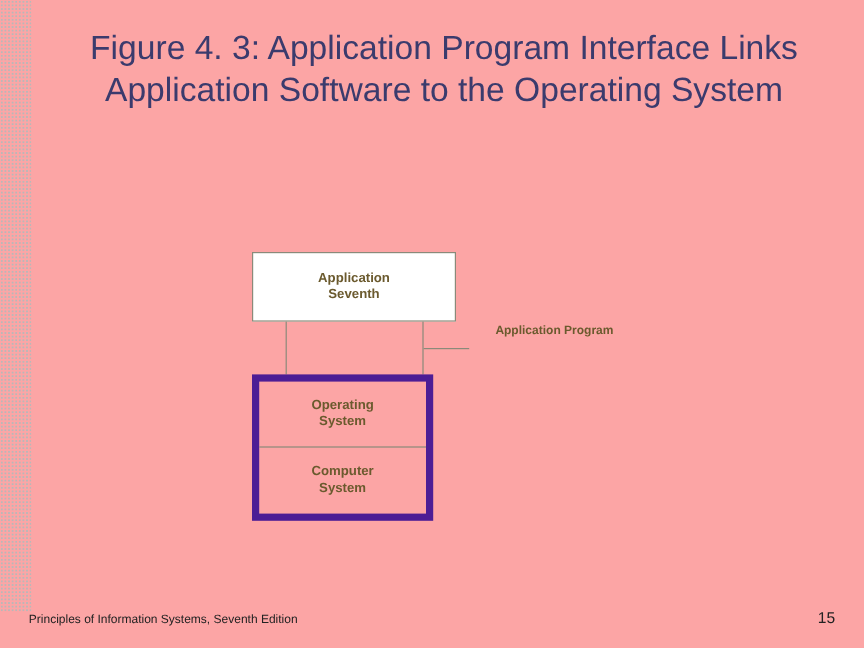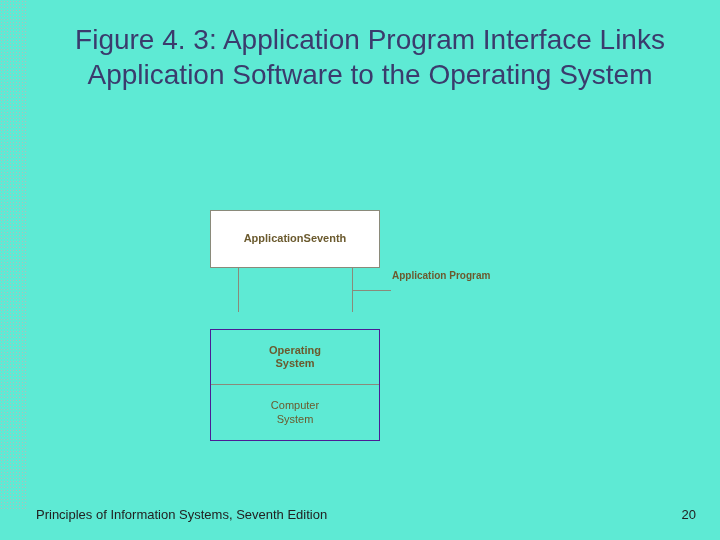--- a/index.html
+++ b/index.html
@@ -1,21 +1,21 @@
 <!DOCTYPE html>
 <html><head>
 <meta charset="utf-8">
 <style>
   * { box-sizing: border-box; margin: 0; padding: 0; }
   html, body { width: 720px; height: 540px; background: #fff; font-family: Arial, Helvetica, sans-serif; }
   .slide {
     width: 720px;
     height: 540px;
     position: relative;
-    background: #5eead4;
+    background: #fca5a5;
   }
   .left-dots {
     position: absolute;
     left: 0;
     top: 0;
     width: 26px;
     height: 510px;
     background-image: radial-gradient(circle, #b8b8b8 0.6px, transparent 0.6px);
     background-size: 3px 3px;
     background-position: 0 0;
@@ -37,56 +37,56 @@
     top: 210px;
     transform: translateX(-50%);
     width: 360px;
     height: 260px;
   }
   .box {
     position: absolute;
     border: 1px solid #8a8a7a;
     text-align: center;
     display: flex;
-    flex-direction: row;
+    flex-direction: column;
     align-items: center;
     justify-content: center;
     font-size: 11px;
     font-weight: bold;
     color: #6b5a2e;
     line-height: 1.2;
     background: #fff;
   }
   .box-app {
     left: 30px;
     top: 0;
     width: 170px;
     height: 58px;
   }
   .box-os-wrap {
     position: absolute;
     left: 30px;
-    top: 119px;
-    width: 170px;
-    border: 1px solid #4c1d95;
+    top: 102px;
+    width: 151px;
+    border: 6px solid #4c1d95;
   }
   .box-os-inner {
     border-bottom: 1px solid #8a8a7a;
     text-align: center;
     padding: 14px 0;
     font-size: 11px;
     font-weight: bold;
     color: #6b5a2e;
     line-height: 1.2;
   }
   .box-hw-inner {
     text-align: center;
     padding: 14px 0;
     font-size: 11px;
-    font-weight: normal;
+    font-weight: bold;
     color: #6b5a2e;
     line-height: 1.2;
   }
   .connector {
     position: absolute;
     width: 1px;
     background: #8a8a7a;
     top: 58px;
     height: 44px;
   }
@@ -94,34 +94,35 @@
   .conn-right { left: 172px; }
   .api-label {
     position: absolute;
     left: 212px;
     top: 60px;
     font-size: 10px;
     font-weight: bold;
     color: #6b5a2e;
     line-height: 1.2;
     width: 140px;
+    text-align: center;
   }
   .api-line {
     position: absolute;
     top: 80px;
     left: 173px;
     width: 38px;
     height: 1px;
     background: #8a8a7a;
   }
   .footer-left {
     position: absolute;
     bottom: 18px;
-    left: 36px;
-    font-size: 13px;
+    left: 24px;
+    font-size: 10px;
     color: #222;
   }
   .footer-right {
     position: absolute;
     bottom: 18px;
     right: 24px;
     font-size: 13px;
     color: #222;
   }
 </style>
@@ -156,15 +157,15 @@
       </div>
       <div class="box-hw-inner">
         <div>Computer</div>
         <div>System</div>
       </div>
     </div>
 
   </div>
 
   <div class="footer-left">Principles of Information Systems, Seventh Edition</div>
-  <div class="footer-right">20</div>
+  <div class="footer-right">15</div>
 
 </div>
 
 </body></html>

